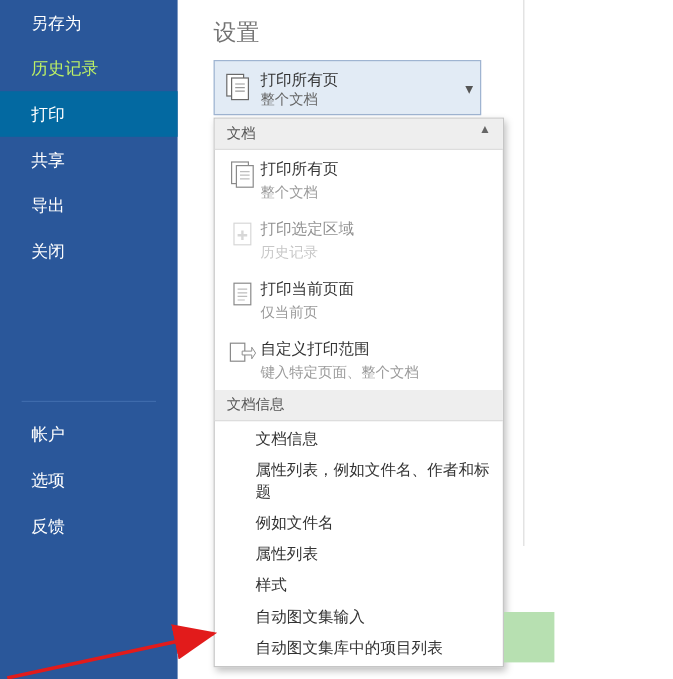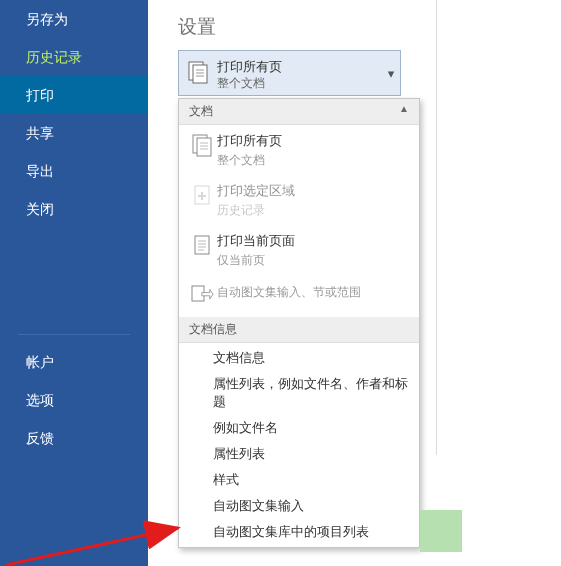--- a/index.html
+++ b/index.html
@@ -136,21 +136,22 @@
     </div>
 
     <div class="opt">
       <div class="oicon">
         <svg width="26" height="26" viewBox="0 0 26 26">
             <rect x="3" y="3" width="12" height="15" fill="#fff" stroke="#8a8a8a"></rect>
             <path d="M12 10 L22 10 L22 6 L26 12 L22 18 L22 14 L12 14 Z" fill="#fff" stroke="#8a8a8a" transform="scale(.8) translate(4,2)"></path>
           </svg>
       </div>
       <div class="otxt">
-        <div class="ot2">自动图文集输入、节或范围</div>
+        <div class="ot1">自定义打印范围</div>
+        <div class="ot2">键入特定页面、整个文档</div>
       </div>
     </div>
 
     <div class="section-head">
       <span>文档信息</span>
     </div>
 
     <div class="flat-list">
       <div class="flat-item">文档信息</div>
       <div class="flat-item">属性列表，例如文件名、作者和标题</div>

